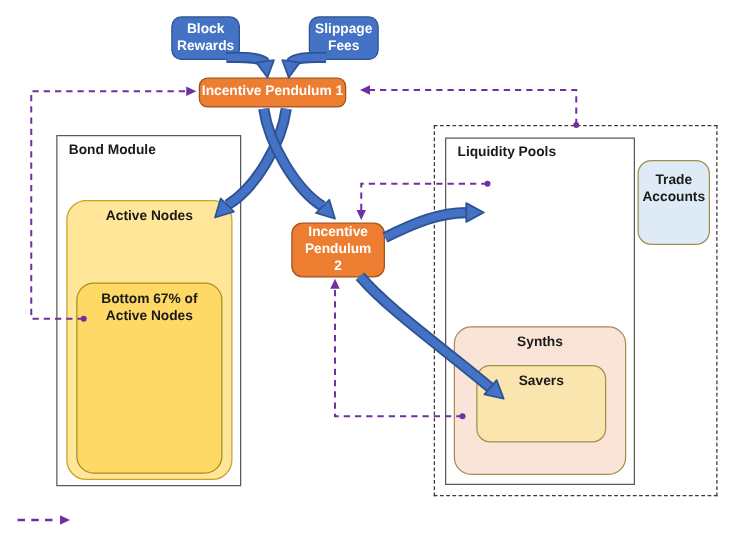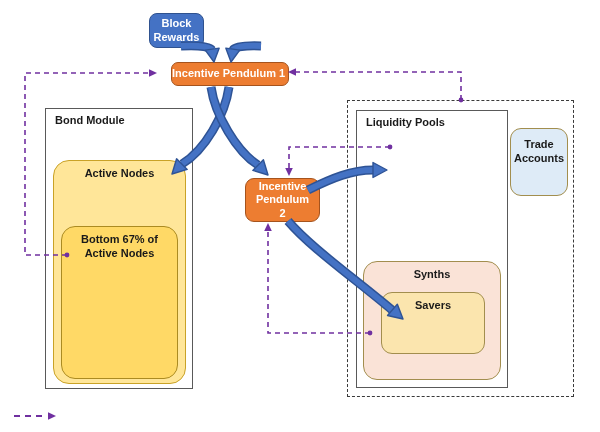--- a/index.html
+++ b/index.html
@@ -2,22 +2,22 @@
 <html style="--blue-fill: #4472C4; --blue-stroke: #2F528F; --orange-fill: #ED7D31; --orange-stroke: #A5531D; --arrow-blue: #4472C4; --arrow-blue-outline: #2E5395; --purple: #7030A0; --module-stroke: #595959; --standby-fill: #FFF2CC; --standby-stroke: #D9B24A; --active-fill: #FFE699; --active-stroke: #C9A227; --bottom67-fill: #FFD966; --bottom67-stroke: #AB8B22; --dual-lps-fill: #EAF1E4; --synths-fill: #FAE3D7; --savers-fill: #FBE5AE; --trade-fill: #DEEBF7; --tan-stroke: #A28E4E;"><head>
 <meta charset="utf-8">
 <style>
   html,body{margin:0;padding:0;background:#ffffff;}
   #canvas{
     position:relative;width:600px;height:432px;background:#ffffff;overflow:hidden;
     font-family:"Liberation Sans", sans-serif;color:#1a1a1a;
   }
   .abs{position:absolute;box-sizing:border-box;}
   .pillbox{
-    display:flex;align-items:center;justify-content:flex-start;text-align:center;
-    font-size:11px;font-weight:600;line-height:1.2;margin-left:12px;
+    display:flex;align-items:center;justify-content:center;text-align:center;
+    font-size:11px;font-weight:600;line-height:1.2;
   }
   .bluebox{
     background:var(--blue-fill);border:1.5px solid var(--blue-stroke);
     border-radius:8px;color:#ffffff;
   }
   .orangebox{
     background:var(--orange-fill);border:1.5px solid var(--orange-stroke);
     border-radius:7px;color:#ffffff;
   }
   .module{
@@ -43,20 +43,23 @@
     position:absolute;left:66px;top:409px;font-size:11px;font-weight:400;color:#1a1a1a;white-space:nowrap;
   }
 </style>
 </head>
 <body>
 
 <div id="canvas">
 
   <div class="abs pillbox bluebox" style="left:137px;top:13px;width:55px;height:35px;">
     <span>Block Rewards</span>
+  </div>
+  <div class="abs pillbox bluebox" style="left:247px;top:13px;width:56px;height:35px;">
+    <span>Slippage Fees</span>
   </div>
 
   <div class="abs pillbox orangebox" style="left:159px;top:62px;width:118px;height:24px;">
     <span>Incentive Pendulum 1</span>
   </div>
 
   <div class="abs module" style="left:45px;top:108px;width:148px;height:281px;">
     <div class="module-title">Bond Module</div>
   </div>
   <div class="abs subbox" style="left:53px;top:160px;width:133px;height:224px;border-radius:16px;background:var(--active-fill);border-color:var(--active-stroke);">

